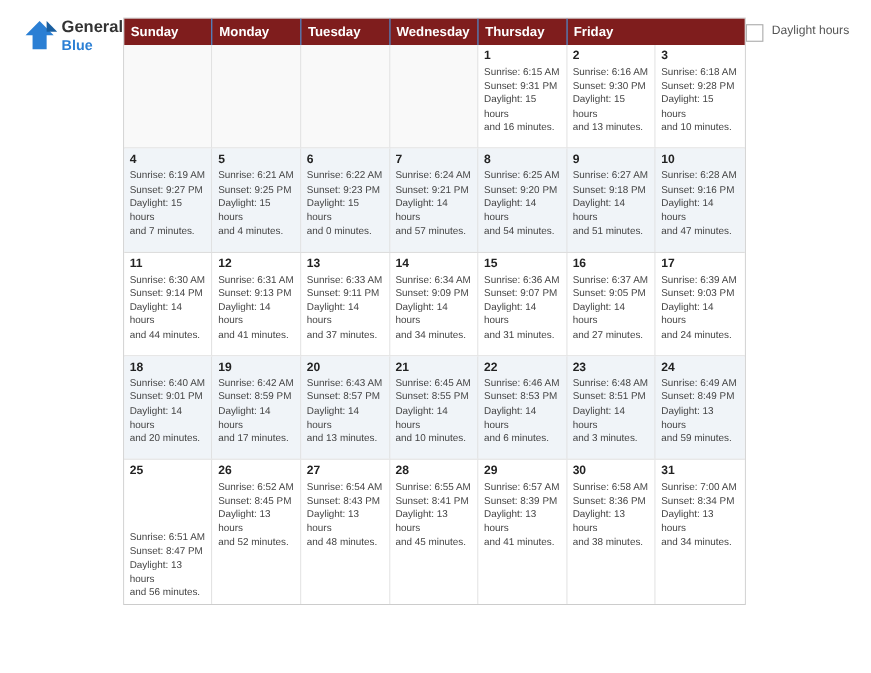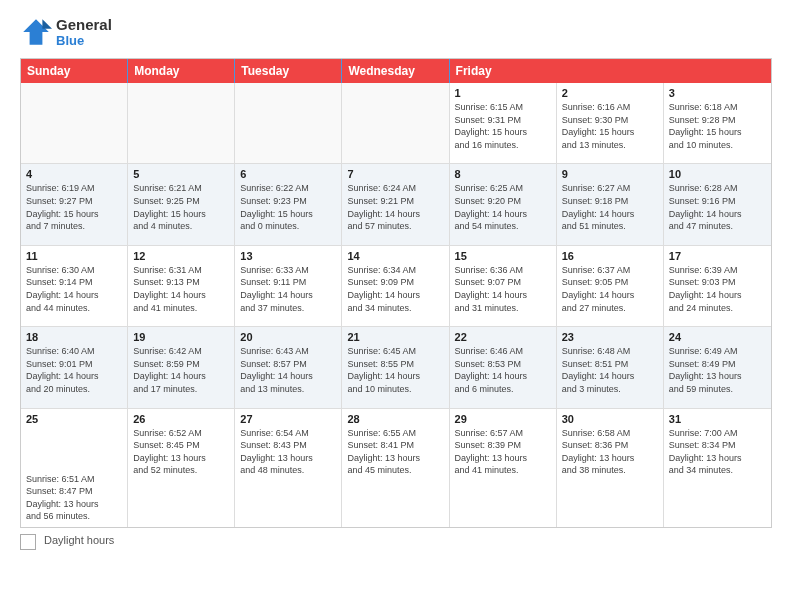--- a/index.html
+++ b/index.html
@@ -8,21 +8,20 @@
       background: #fff;
       width: 792px;
       height: 612px;
       overflow: hidden;
     }
     .page {
       width: 792px;
       height: 560px;
       padding: 16px 20px 10px 20px;
       display: flex;
-      flex-direction: column;
     }
     .header {
       display: flex;
       justify-content: space-between;
       align-items: flex-start;
       margin-bottom: 10px;
     }
     .logo {
       display: flex;
       align-items: center;
@@ -48,21 +47,21 @@
     }
     .calendar {
       flex: 1;
       display: flex;
       flex-direction: column;
       border: 1px solid #ccc;
     }
     .cal-header {
       display: grid;
       grid-template-columns: repeat(7, 1fr);
-      background: #ef4444;
+      background: #7f1d1d;
     }
     .cal-header-cell {
       color: #fff;
       font-size: 12px;
       font-weight: bold;
       padding: 5px 6px;
       border-right: 1px solid #4a95de;
       text-align: left;
     }
     .cal-header-cell:last-child { border-right: none; }
@@ -133,20 +132,21 @@
       </div>
     </div>
   </div>
 
   <div class="calendar">
     <div class="cal-header">
     <div class="cal-header-cell">Sunday</div>
         <div class="cal-header-cell">Monday</div>
         <div class="cal-header-cell">Tuesday</div>
         <div class="cal-header-cell">Wednesday</div>
+        <div class="cal-header-cell">Thursday</div>
         <div class="cal-header-cell">Friday</div>
       </div>
     <div class="cal-body">
     <div class="cal-row">
           <div class="cal-cell empty"></div>
           <div class="cal-cell empty"></div>
           <div class="cal-cell empty"></div>
           <div class="cal-cell empty"></div>
           <div class="cal-cell">
             <div class="day-num">1</div>

